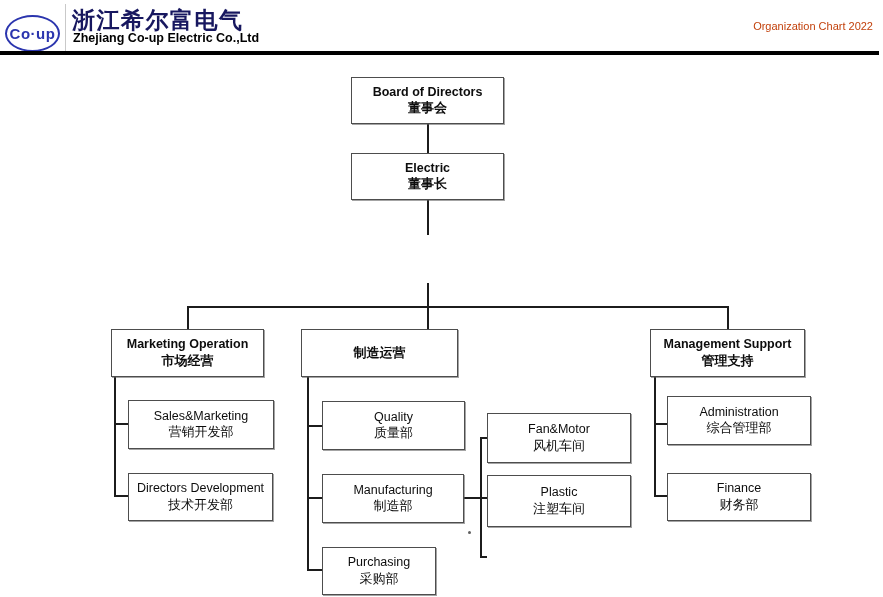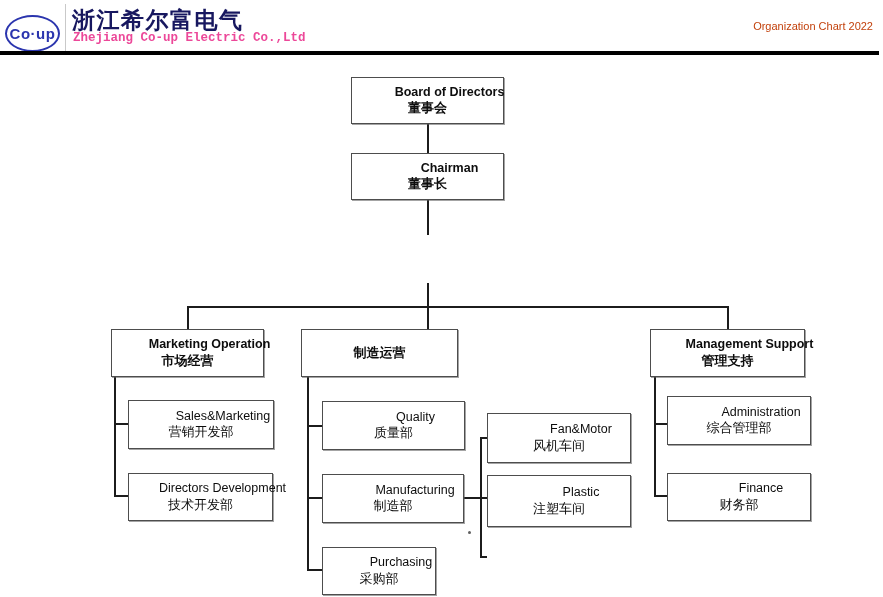--- a/index.html
+++ b/index.html
@@ -13,34 +13,34 @@
     border:2.5px solid #2b35ae;border-radius:50%;
     display:flex;align-items:center;justify-content:center;background:#fff;box-sizing:border-box;
   }
   .logo-text{font-size:15px;font-weight:bold;color:#2b35ae;letter-spacing:0.5px;white-space:nowrap;}
   .header-divider{position:absolute;left:65px;top:4px;width:1px;height:47px;background:#c9c9c9;}
   .company-cn{
     position:absolute;left:72px;top:5px;font-size:23px;font-weight:bold;color:#17175f;
     letter-spacing:1.5px;white-space:nowrap;
   }
   .company-en{
-    position:absolute;left:73px;top:31px;font-size:12.5px;font-weight:bold;color:#ec4899;
-    font-family:Liberation Mono, monospace;white-space:nowrap;
+    position:absolute;left:73px;top:31px;font-size:12.5px;font-weight:bold;color:#000000;
+    font-family:Liberation Sans, sans-serif;white-space:nowrap;
   }
   .page-title{
     position:absolute;right:10px;top:20px;font-size:11px;color:#c2410c;white-space:nowrap;margin-left:41px;
   }
   .header-rule{position:absolute;left:0;top:51px;width:879px;height:4px;background:#000;}
   
   .node{
     position:absolute;border:1.5px solid #4d4d4d;background:#fff;box-sizing:border-box;
     display:flex;flex-direction:column;align-items:center;justify-content:center;
     text-align:center;line-height:1.3;box-shadow:1px 1px 0 rgba(90,90,90,0.55);
   }
-  .node .en{font-size:12.5px;color:#0d0d0d;white-space:nowrap;padding-left:44px;}
+  .node .en{font-size:12.5px;color:#0d0d0d;white-space:nowrap;}
   .node .cn{font-size:13px;color:#0d0d0d;white-space:nowrap;}
   .node.head .en,.node.head .cn{font-weight:bold;}
   .line{position:absolute;background:#1c1c1c;}
   .stray-dot{position:absolute;left:468px;top:531px;width:3px;height:3px;background:#5f5f5f;border-radius:50%;}
 </style>
 </head>
 <body>
 
 <div class="canvas">
 
@@ -83,21 +83,21 @@
   <div class="line" style="left:654px;top:495px;width:13px;height:2px"></div>
 
   <div class="stray-dot"></div>
 
   <div class="node head" style="left:351px;top:77px;width:153px;height:47px">
     <span class="en">Board of Directors</span>
     <span class="cn">董事会</span>
   </div>
 
   <div class="node head" style="left:351px;top:153px;width:153px;height:47px">
-    <span class="en">Chairman</span>
+    <span class="en">Electric</span>
     <span class="cn">董事长</span>
   </div>
 
 
   <div class="node head" style="left:111px;top:329px;width:153px;height:48px">
     <span class="en">Marketing Operation</span>
     <span class="cn">市场经营</span>
   </div>
 
   <div class="node head" style="left:301px;top:329px;width:157px;height:48px">

